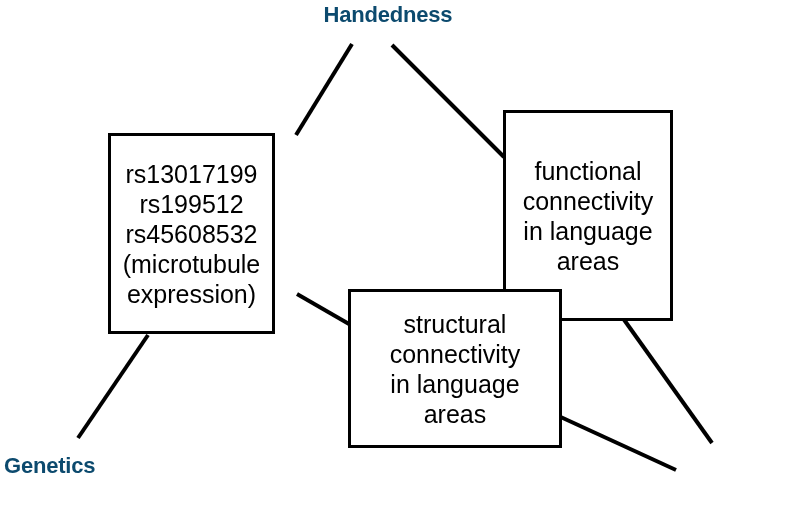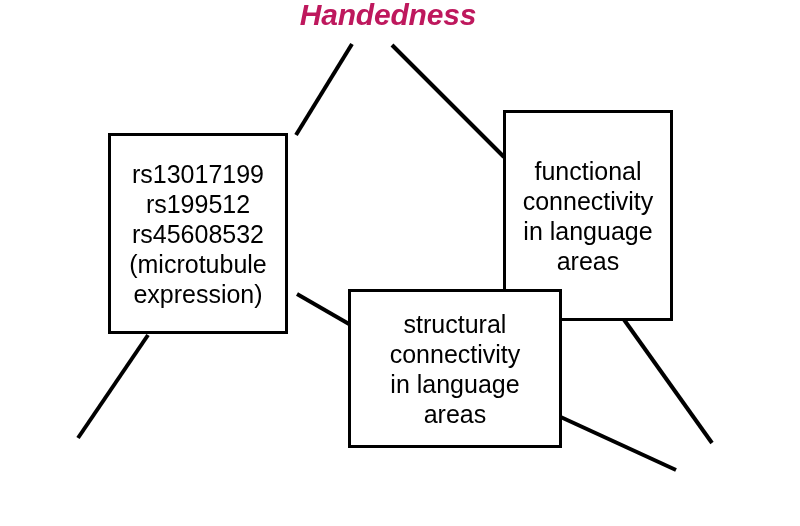--- a/index.html
+++ b/index.html
@@ -21,26 +21,25 @@
   #edge-layer {
     position: absolute;
     left: 0;
     top: 0;
     width: 800px;
     height: 526px;
   }
   .node-label {
     position: absolute;
     font-weight: bold;
-    font-size: 30px;
+    font-size: 22px;
     line-height: 28px;
     letter-spacing: -0.2px;
     white-space: pre-line;
-    color: #be185d;
-    font-style: italic;
+    color: #0c4a6e;
   }
   #label-handedness {
     left: 278px;
     top: 1px;
     width: 220px;
     text-align: center;
   }
   #label-genetics {
     left: 4px;
     top: 452px;
@@ -66,21 +65,21 @@
   .box-text {
     font-size: 25px;
     line-height: 30px;
     white-space: pre-line;
     color: #000000;
     padding: 0 4px;
   }
   #box-genetic-markers {
     left: 108px;
     top: 133px;
-    width: 180px;
+    width: 167px;
     height: 201px;
   }
   #box-functional-connectivity {
     left: 503px;
     top: 110px;
     width: 170px;
     height: 211px;
   }
   #box-structural-connectivity {
     left: 348px;
@@ -98,20 +97,21 @@
     <line x1="352" y1="44" x2="296" y2="135" stroke="#000000" stroke-width="4"></line>
     <line x1="392" y1="45" x2="504" y2="157" stroke="#000000" stroke-width="4"></line>
     <line x1="148" y1="335" x2="78" y2="438" stroke="#000000" stroke-width="4"></line>
     <line x1="297" y1="294" x2="349" y2="324" stroke="#000000" stroke-width="4"></line>
     <line x1="590" y1="272" x2="712" y2="443" stroke="#000000" stroke-width="4"></line>
     <line x1="528" y1="402" x2="676" y2="470" stroke="#000000" stroke-width="4"></line>
   </svg>
 
   <div class="node-label" id="label-handedness">Handedness</div>
 
+  <div class="node-label" id="label-genetics">Genetics</div>
 
 
   <div class="box" id="box-genetic-markers">
     <span class="box-text">rs13017199
 rs199512
 rs45608532
 (microtubule
 expression)</span>
   </div>
 

